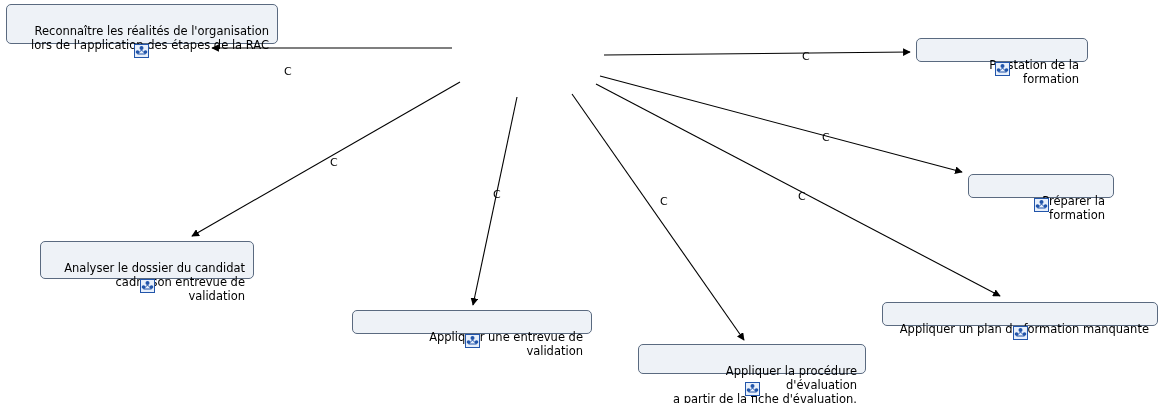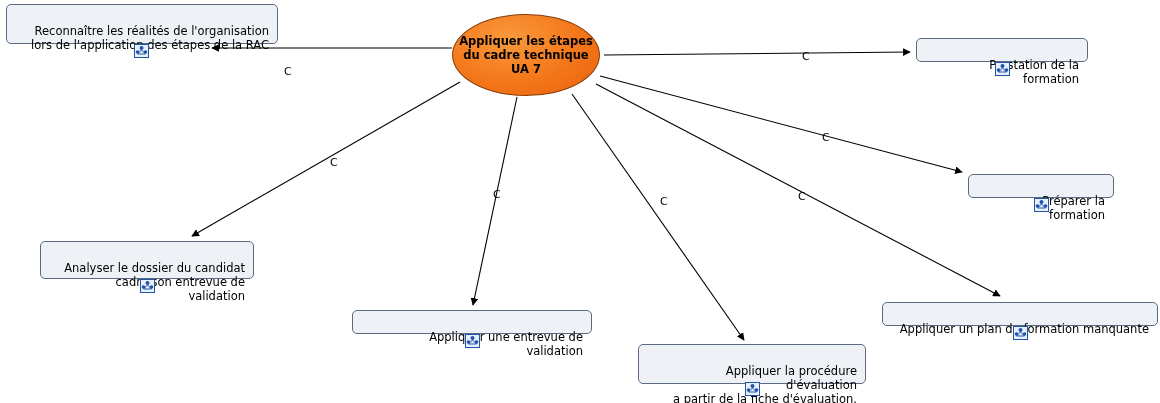--- a/index.html
+++ b/index.html
@@ -84,25 +84,20 @@
         <line x1="452" y1="48" x2="212" y2="48" marker-end="url(#arrow)"></line>
         <line x1="604" y1="55" x2="910" y2="52" marker-end="url(#arrow)"></line>
         <line x1="600" y1="76" x2="962" y2="172" marker-end="url(#arrow)"></line>
         <line x1="460" y1="82" x2="192" y2="236" marker-end="url(#arrow)"></line>
         <line x1="517" y1="97" x2="473" y2="305" marker-end="url(#arrow)"></line>
         <line x1="572" y1="94" x2="744" y2="340" marker-end="url(#arrow)"></line>
         <line x1="596" y1="84" x2="1000" y2="296" marker-end="url(#arrow)"></line>
       </g>
   </svg>
 
-  <div class="center-node" style="left:452px; top:14px; width:148px; height:82px;">
-    <span>Appliquer les étapes
-du cadre technique
-UA 7</span>
-  </div>
 
   <div class="edge-label" style="left:284px; top:65px;">C</div>
   <div class="edge-label" style="left:802px; top:50px;">C</div>
   <div class="edge-label" style="left:822px; top:131px;">C</div>
   <div class="edge-label" style="left:330px; top:156px;">C</div>
   <div class="edge-label" style="left:493px; top:188px;">C</div>
   <div class="edge-label" style="left:660px; top:195px;">C</div>
   <div class="edge-label" style="left:798px; top:190px;">C</div>
 
   <div class="node-box" style="left:6px; top:4px; width:272px; height:40px;">
@@ -165,21 +160,21 @@
   <div class="grp-icon" style="left:465px; top:334px;">
     <svg viewBox="0 0 15 14" width="15" height="14">
       <rect x="0.5" y="0.5" width="14" height="13" fill="#e8f0fb" stroke="#2255aa"></rect>
       <circle cx="7.5" cy="4" r="2" fill="#2255aa"></circle>
       <circle cx="3.5" cy="8" r="1.8" fill="#2255aa"></circle>
       <circle cx="11.5" cy="8" r="1.8" fill="#2255aa"></circle>
       <path d="M7.5 6 L3.5 10 M7.5 6 L11.5 10 M3.5 10 L11.5 10" stroke="#2255aa" fill="none"></path>
     </svg>
   </div>
 
-  <div class="node-box" style="left:638px; top:344px; width:228px; height:40px;">
+  <div class="node-box" style="left:638px; top:344px; width:228px; height:30px;">
     <span class="txt">Appliquer la procédure d'évaluation
 a partir de la fiche d'évaluation.</span>
   </div>
   <div class="grp-icon" style="left:745px; top:382px;">
     <svg viewBox="0 0 15 14" width="15" height="14">
       <rect x="0.5" y="0.5" width="14" height="13" fill="#e8f0fb" stroke="#2255aa"></rect>
       <circle cx="7.5" cy="4" r="2" fill="#2255aa"></circle>
       <circle cx="3.5" cy="8" r="1.8" fill="#2255aa"></circle>
       <circle cx="11.5" cy="8" r="1.8" fill="#2255aa"></circle>
       <path d="M7.5 6 L3.5 10 M7.5 6 L11.5 10 M3.5 10 L11.5 10" stroke="#2255aa" fill="none"></path>

